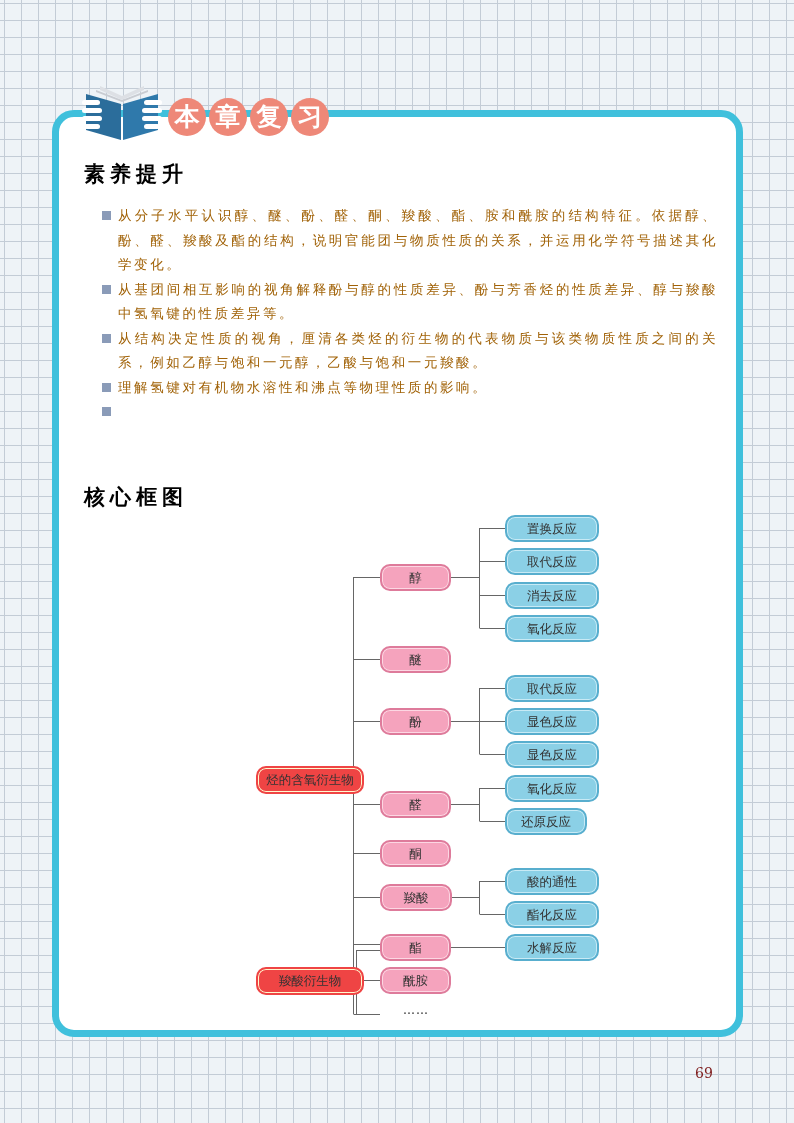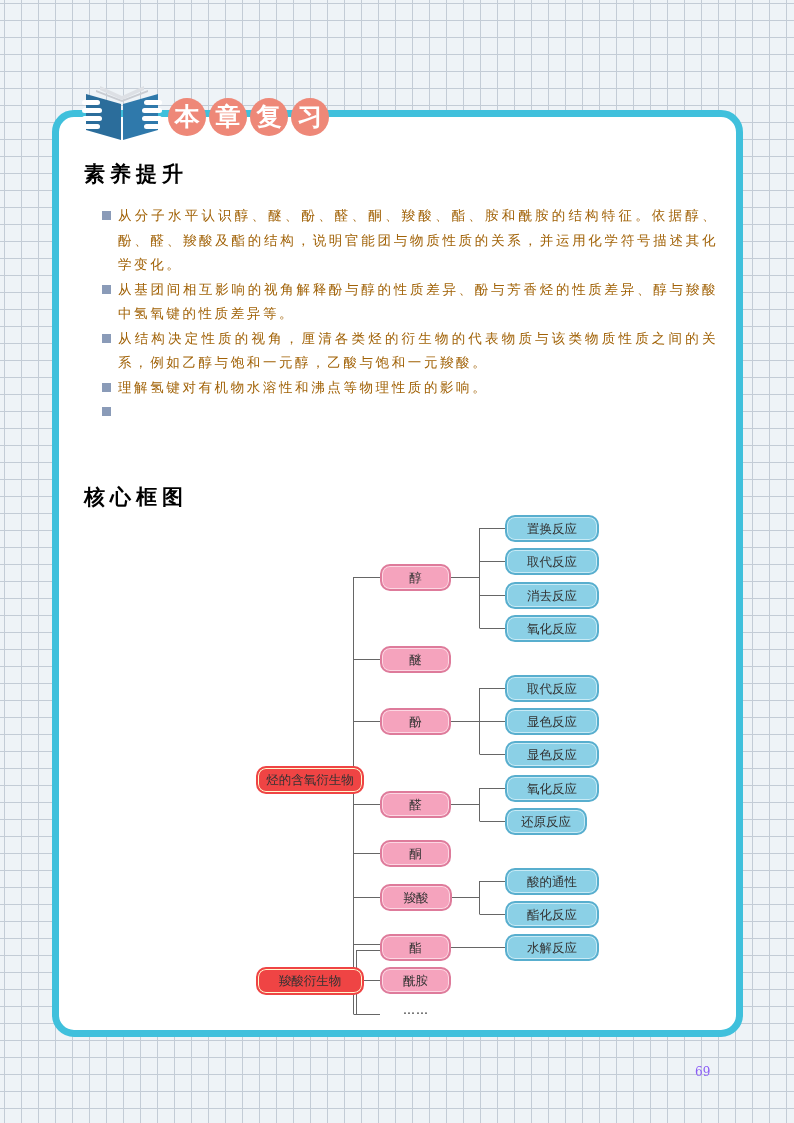--- a/index.html
+++ b/index.html
@@ -41,21 +41,21 @@
   .diagram { position: absolute; left: 0; top: 0; width: 794px; height: 1123px; pointer-events: none; }
   .diagram svg { position: absolute; left: 0; top: 0; }
   .node {
     position: absolute; box-sizing: border-box; text-align: center; font-size: 12.5px;
     color: #333; pointer-events: auto; border-radius: 10px;
   }
   .node.pink { background: #f5a3bd; border: 2px solid #de7b9b; box-shadow: inset 0 0 0 1px #fcd7e3; }
   .node.blue { background: #8bd0e6; border: 2px solid #58aece; box-shadow: inset 0 0 0 1px #c8eaf5; }
   .node.yellow { background: #ef4444; border: 2px solid #ef4444; box-shadow: inset 0 0 0 1px #fff8d0; margin-left: 36px; }
   .ellipsis { position: absolute; left: 403px; top: 1003px; font-size: 12px; color: #333; letter-spacing: 1px; }
-  .pagenum { position: absolute; left: 695px; top: 1065px; font-size: 12px; color: #8b5cf6; }
+  .pagenum { position: absolute; left: 695px; top: 1065px; font-size: 14px; color: #7f1d1d; }
 </style>
 </head>
 <body>
 
 <div class="card"></div>
 
 <div class="banner">
   <svg class="book" viewBox="0 0 80 62" width="80" height="62">
     <path d="M14 12 L40 22 L66 12 L66 14 L40 24 L14 14 Z" fill="#c9ccd2"></path>
     <path d="M18 8 L40 18 L62 8 L62 12 L40 22 L18 12 Z" fill="#dde0e5"></path>

